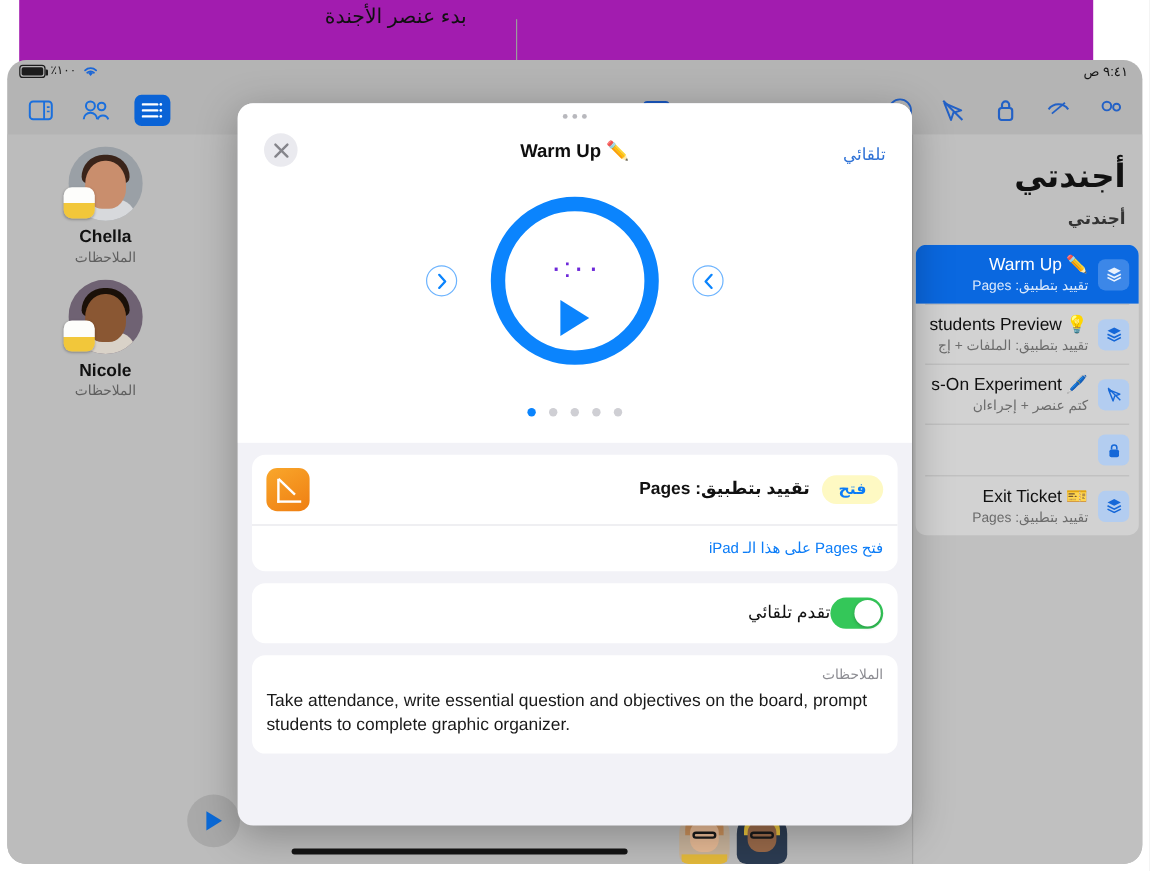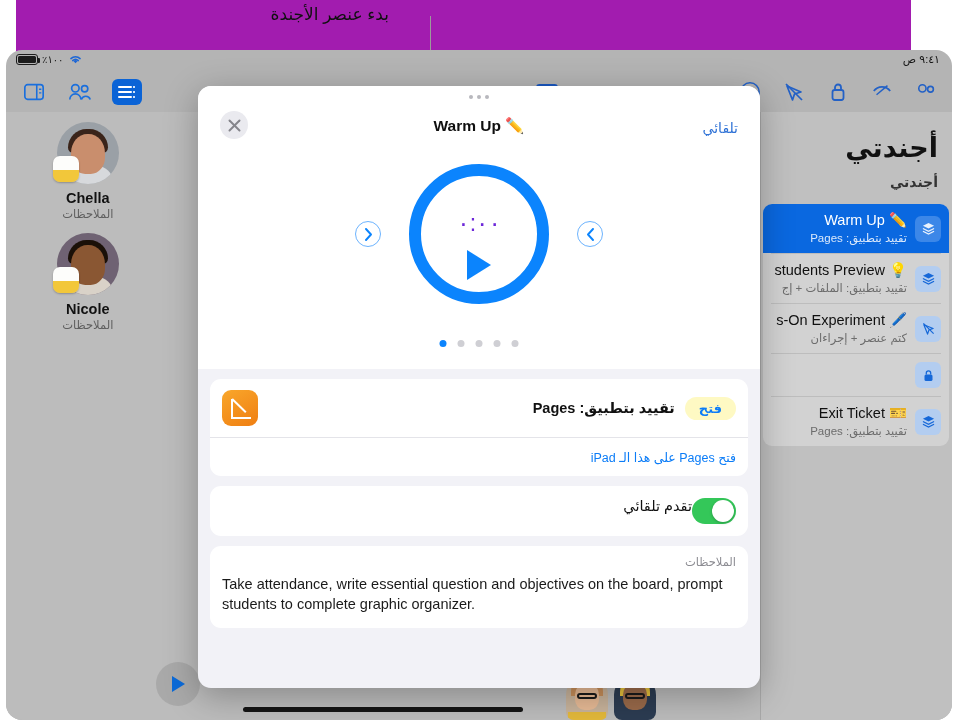--- a/index.html
+++ b/index.html
@@ -256,21 +256,21 @@
   #app-texts { flex: 1; text-align: right; }
   #app-title { font-size: 14.5px; color: #111; font-weight: bold; }
   #app-sub { font-size: 12px; color: #6d6d72; margin-top: 2px; }
   #open-pill {
     background: #fef9c3; color: #0b7cf7; font-size: 13px; font-weight: bold;
     border-radius: 13px; padding: 4px 14px; flex: 0 0 auto;
   }
   #app-link-row { border-top: 1px solid #e4e4e9; padding: 10px 12px; text-align: right; }
   #app-link { font-size: 12.5px; color: #0b7cf7; direction: rtl; }
 
-  #toggle-row { display:flex; padding: 12px; }
+  #toggle-row { display:flex; align-items:center; padding: 12px; }
   #toggle-label { flex:1; text-align: right; font-size: 14.5px; color: #111; }
   #auto-toggle {
     width: 44px; height: 26px; border-radius: 13px; background: #34c759;
     position: relative; flex: 0 0 auto;
   }
   #auto-toggle .knob {
     position: absolute; left: 20px; top: 2px;
     width: 22px; height: 22px; border-radius: 50%; background: #fff;
     box-shadow: 0 1px 3px rgba(0,0,0,.25);
   }

